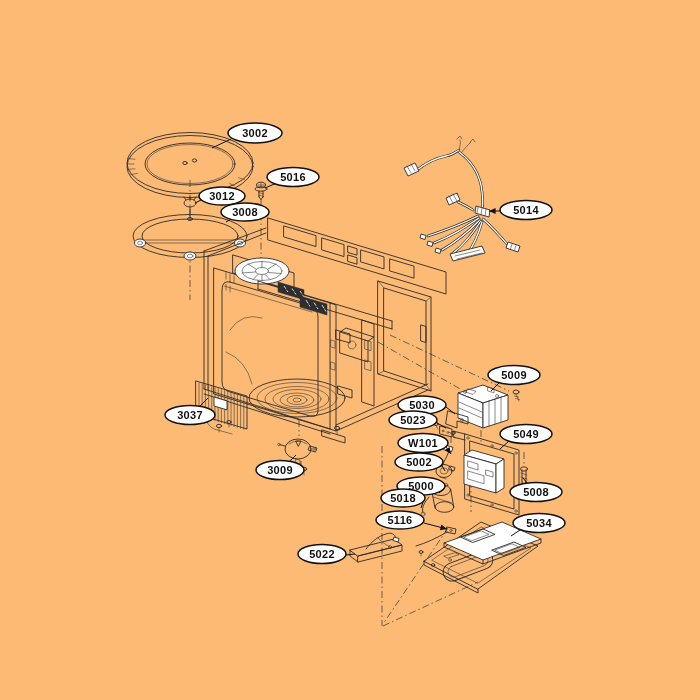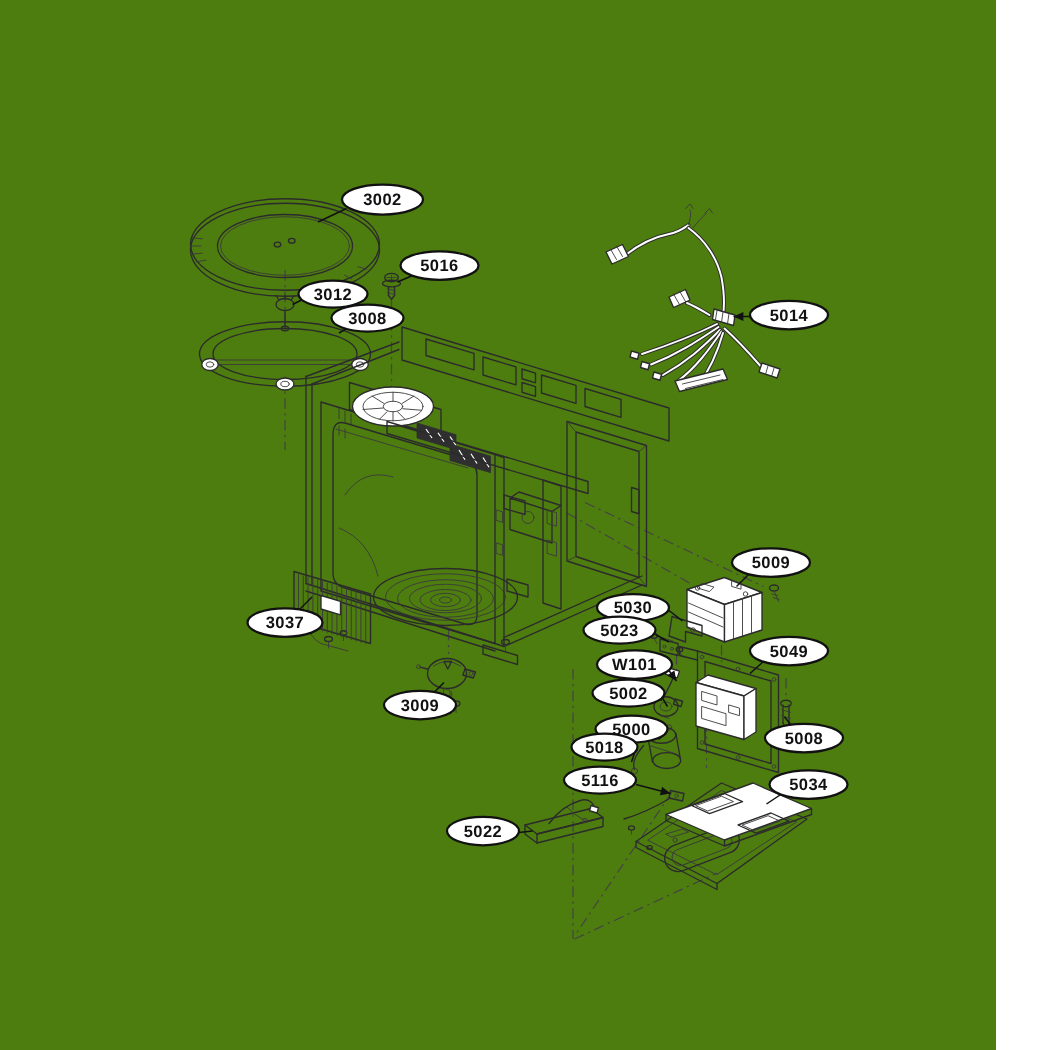--- a/index.html
+++ b/index.html
@@ -1,16 +1,16 @@
 <!DOCTYPE html>
 <html><head>
 <meta charset="utf-8">
 <style>
   html,body{margin:0;padding:0;background:#ffffff;}
-  #page{position:relative;width:644px;height:700px;background:#4d7c0f;overflow:hidden;padding-left:20px;}
+  #page{position:relative;width:700px;height:700px;background:#fdba74;overflow:hidden;}
   svg{position:absolute;left:0;top:0;}
   .ln{fill:none;stroke:#2b2b2b;stroke-width:0.9;stroke-linecap:round;stroke-linejoin:round;}
   .lnthin{fill:none;stroke:#3a3a3a;stroke-width:0.6;stroke-linecap:round;}
   .dark{fill:#2f2f2f;stroke:#2f2f2f;stroke-width:0.5;}
   .whiteslash{stroke:#ffffff;stroke-width:0.8;fill:none;}
   .dash{fill:none;stroke:#444444;stroke-width:0.8;stroke-dasharray:7 3 1.5 3;}
   .wire-o{fill:none;stroke:#2b2b2b;stroke-width:2.6;stroke-linecap:round;}
   .wire-i{fill:none;stroke:#ffffff;stroke-width:1.3;stroke-linecap:round;}
   .wfill{fill:#ffffff;stroke:#2b2b2b;stroke-width:0.9;stroke-linejoin:round;}
   .label-ellipse{fill:#ffffff;stroke:#111111;stroke-width:1.5;}

